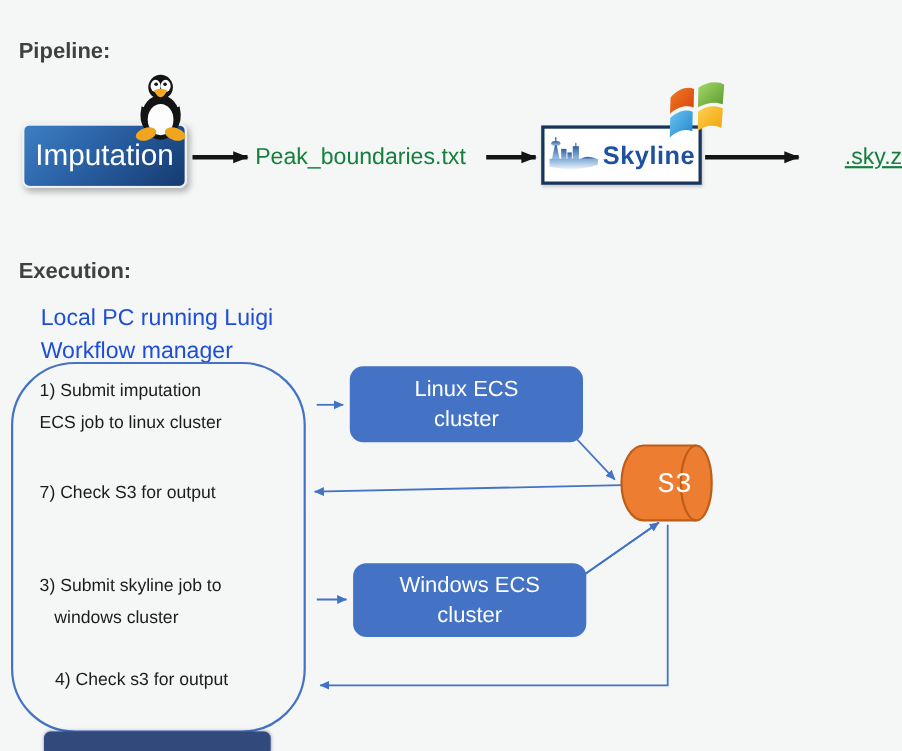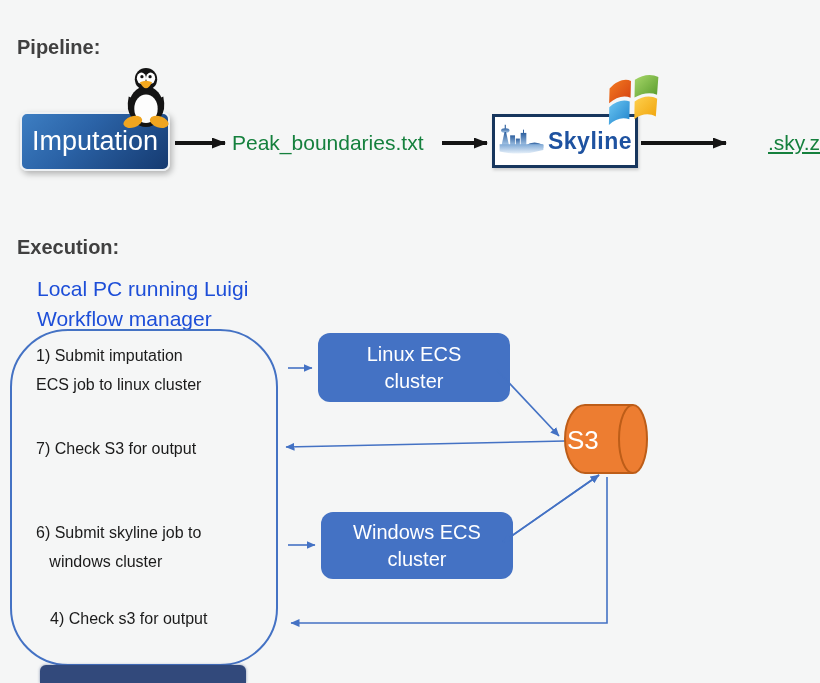--- a/index.html
+++ b/index.html
@@ -34,28 +34,28 @@
 
   .workflow-container{ position:absolute; left:10px; top:329px; width:268px; height:337px;
     border:2px solid #4472C4; border-radius:58px; }
 
   .step{ position:absolute; font-size:16px; line-height:29px; color:#1b1b1b; white-space:pre-wrap; }
   #step-1{ left:36px; top:341px; }
   #step-2{ left:36px; top:434px; }
   #step-3{ left:36px; top:518px; }
   #step-4{ left:36px; top:604px;margin-left:14px; }
 
-  .ecs{ position:absolute; width:192px; background:#4472C4; border-radius:12px;
+  .ecs{ position:absolute; width:212px; background:#4472C4; border-radius:12px;
     color:#ffffff; font-size:20px; line-height:27px; display:flex; align-items:center;
     justify-content:center; text-align:center; white-space:pre-line; }
   #linux-ecs{ left:318px; top:333px; height:69px; }
   #windows-ecs{ left:321px; top:512px; height:67px; }
 
-  .s3-label{ position:absolute; left:567px; top:425px; width:62px; text-align:left;
-    font-size:26px; color:#ffffff; }
+  .s3-label{ position:absolute; left:567px; top:425px; width:62px; text-align:right;
+    font-size:26px; color:#ffffff;font-family:Liberation Mono, monospace; }
 
   .bottom-bar{ position:absolute; left:40px; top:665px; width:206px; height:18px;
     background:#32497b; border-radius:6px 6px 0 0; box-shadow:0 0 3px rgba(50,73,123,0.6); }
 
   .overlay{ position:absolute; left:0; top:0; pointer-events:none; }
   .kl{ stroke:#141414; stroke-width:4; }
   .bl{ stroke:#4472C4; stroke-width:1.6; fill:none; }
 </style>
 </head>
 <body>
@@ -142,21 +142,21 @@
   <div class="heading" id="execution-heading">Execution:</div>
 
   <div class="blue-note">Local PC running Luigi
 Workflow manager</div>
 
   <div class="workflow-container"></div>
 
   <div class="step" id="step-1">1) Submit imputation
 ECS job to linux cluster</div>
   <div class="step" id="step-2">7) Check S3 for output</div>
-  <div class="step" id="step-3">6) Submit skyline job to
+  <div class="step" id="step-3">3) Submit skyline job to
    windows cluster</div>
   <div class="step" id="step-4">4) Check s3 for output</div>
 
   <div class="ecs" id="linux-ecs">
     <span>Linux ECS
 cluster</span>
   </div>
   <div class="ecs" id="windows-ecs">
     <span>Windows ECS
 cluster</span>

